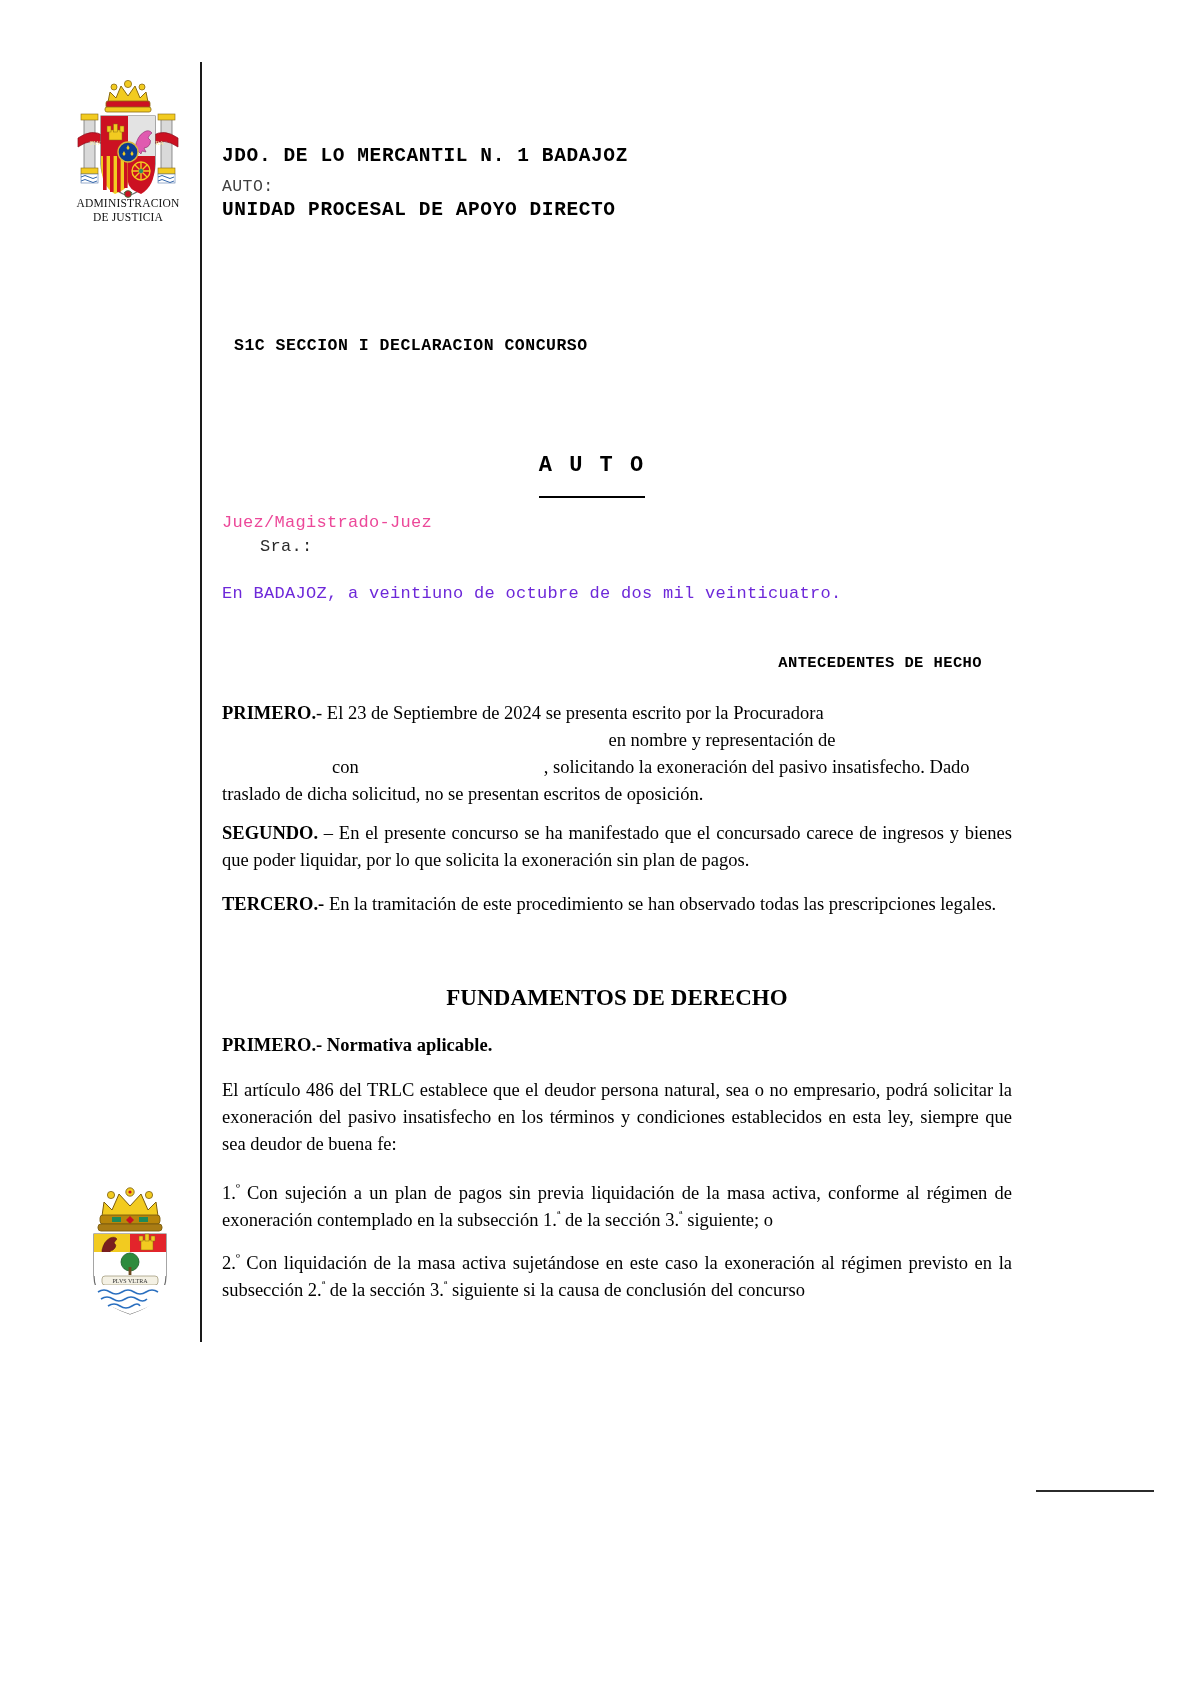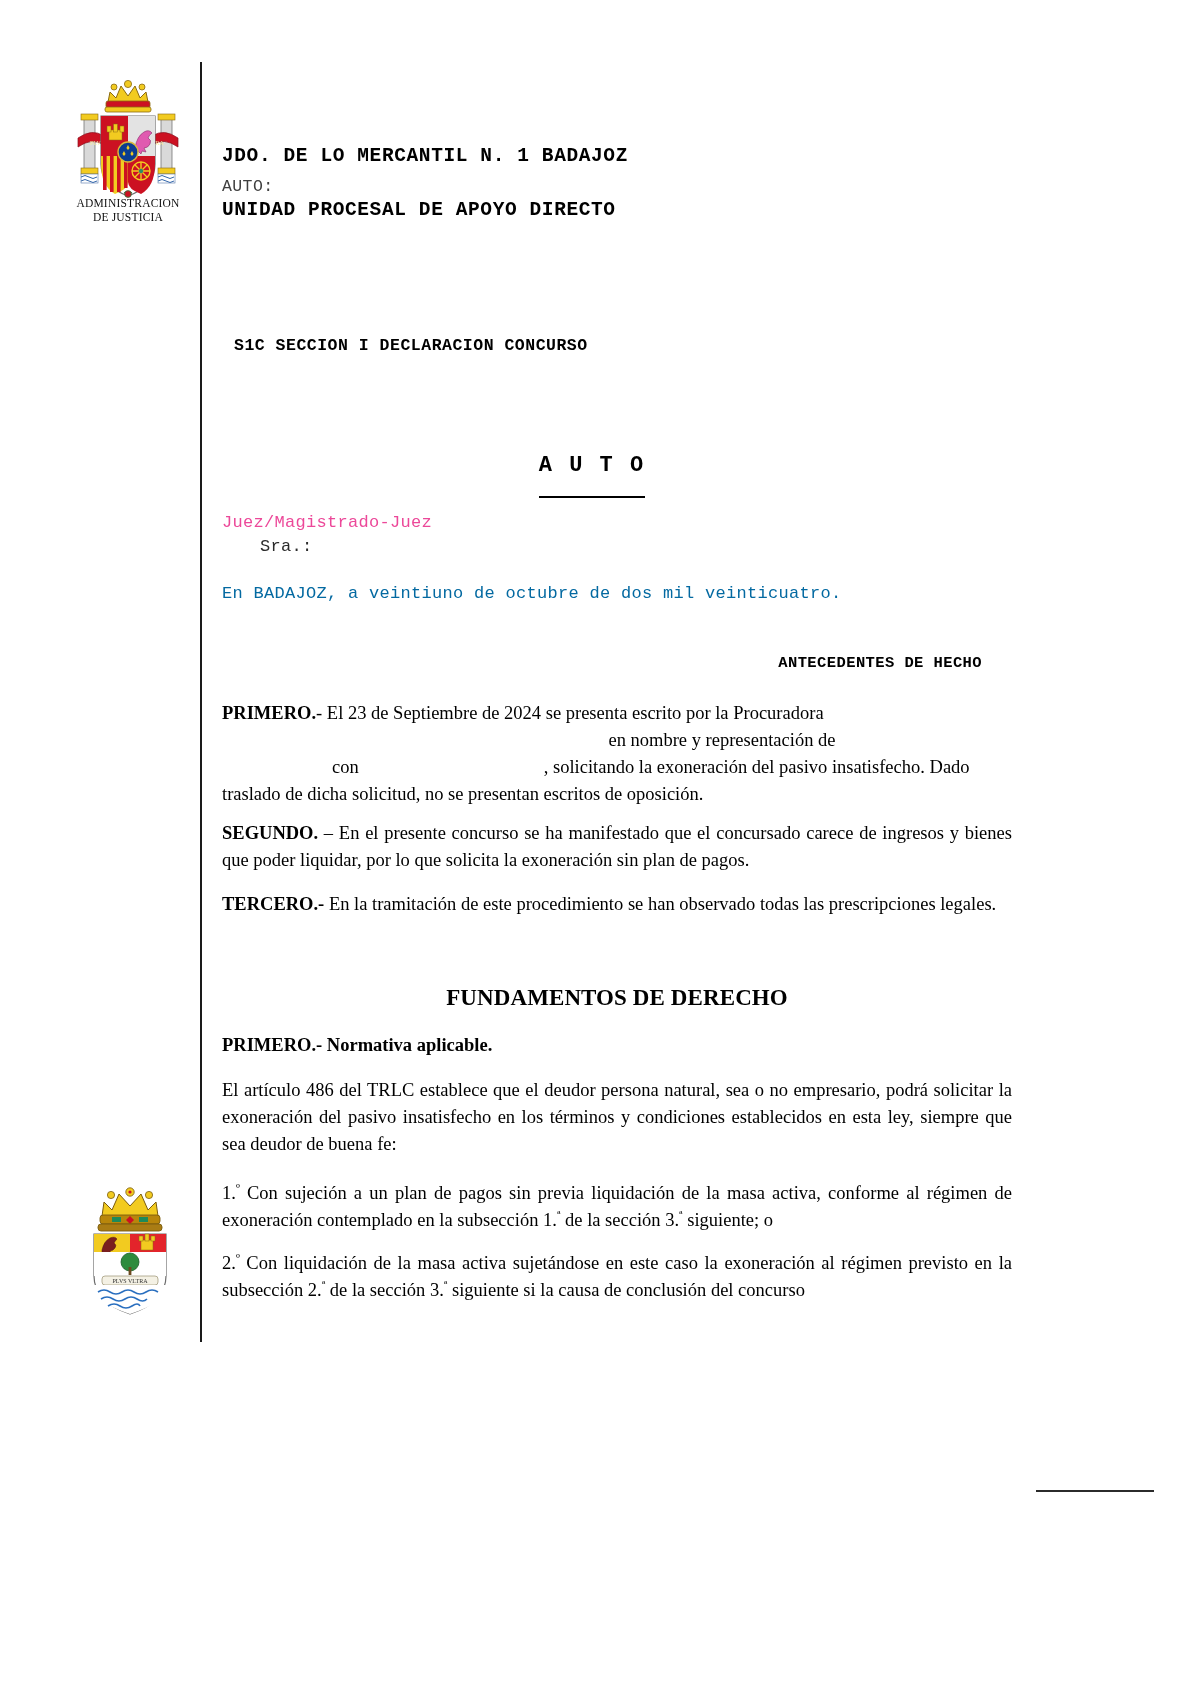--- a/index.html
+++ b/index.html
@@ -67,21 +67,21 @@
     font-family:"Liberation Mono", monospace; font-size:17px; letter-spacing:.3px;
     position:absolute; left:222px; top:513px; color:#ec4899; white-space:pre;
   }
   .judge-2 {
     font-family:"Liberation Mono", monospace; font-size:17px; letter-spacing:.3px;
     position:absolute; left:222px; top:537px; color:#2b2b2b; white-space:pre;margin-left:38px;
   }
 
   .place-date {
     font-family:"Liberation Mono", monospace; font-size:17px; letter-spacing:.3px;
-    position:absolute; left:222px; top:584px; color:#0369a1; white-space:pre;
+    position:absolute; left:222px; top:584px; color:#6d28d9; white-space:pre;
   }
 
   .center-head-mono {
     position:absolute; left:222px; top:654px; width:760px; text-align:right;
     font-family:"Liberation Mono", monospace;
     font-weight:bold; font-size:15.5px; letter-spacing:.4px;
   }
 
   .center-head-serif {
     position:absolute; left:222px; top:985px; width:790px; text-align:center;

